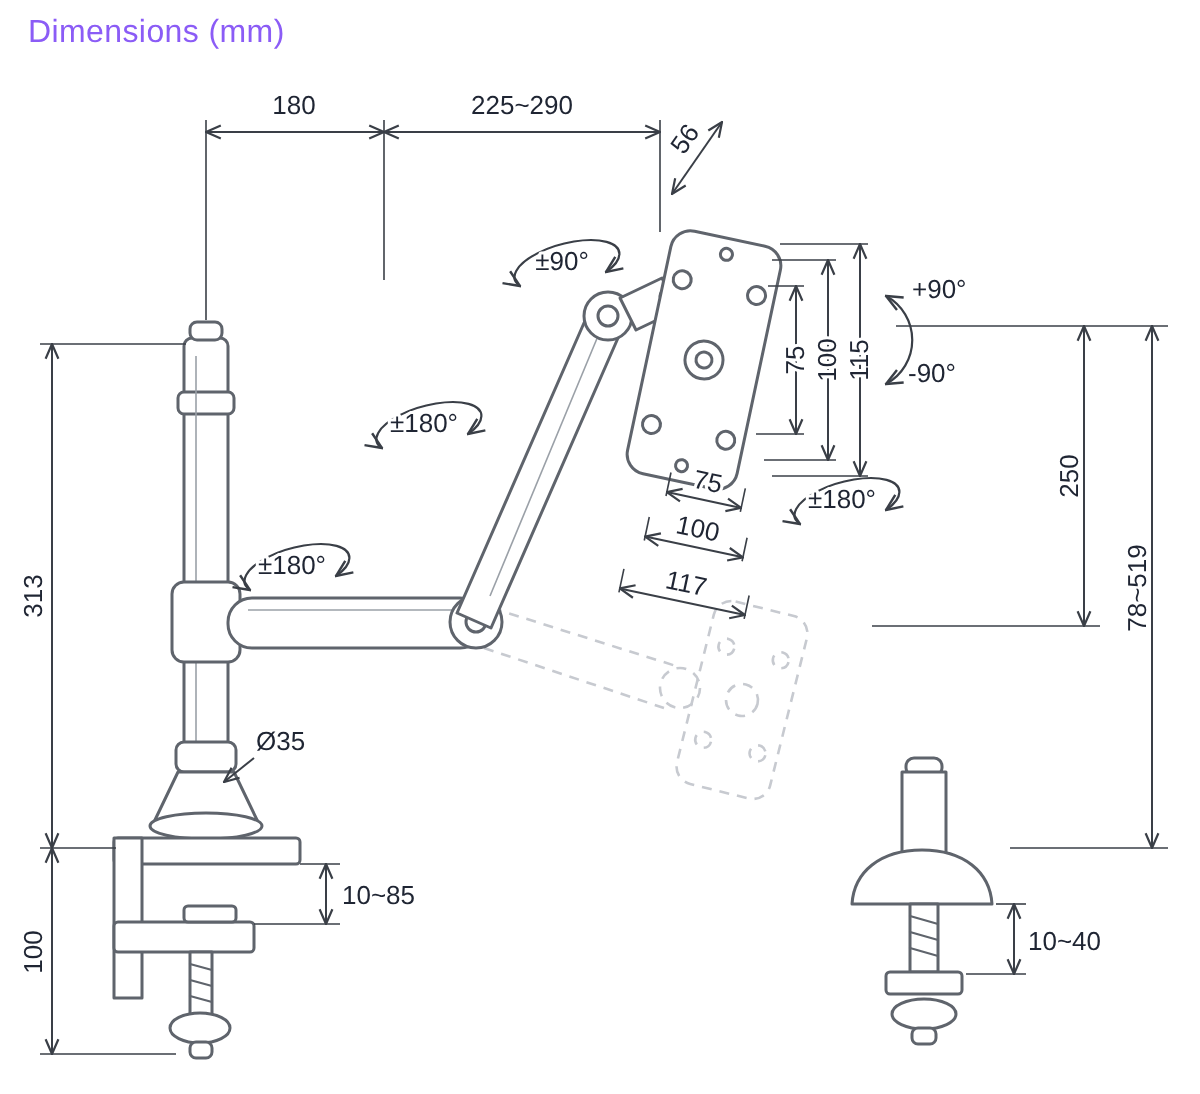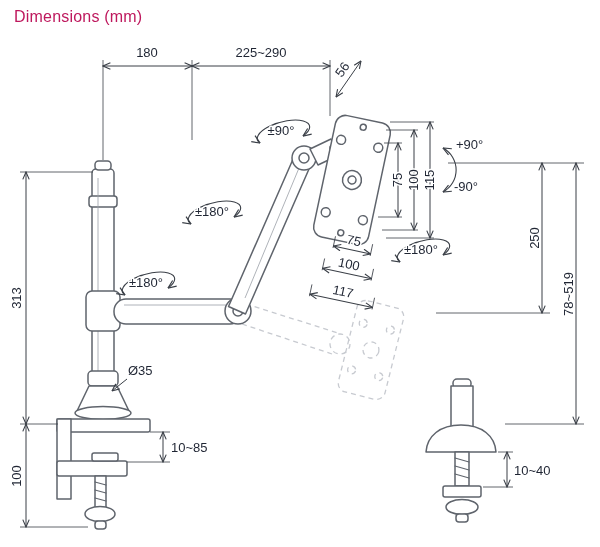--- a/index.html
+++ b/index.html
@@ -1,19 +1,19 @@
 <!DOCTYPE html>
 <html><head>
 <meta charset="utf-8">
 <style>
   html,body{margin:0;padding:0;background:#fff;}
   .canvas{position:relative;width:600px;height:547px;background:#ffffff;
           font-family:"Liberation Sans",sans-serif;overflow:hidden;}
   .title{position:absolute;left:14px;top:8px;font-size:16px;font-weight:500;
-         color:#be185d;letter-spacing:.2px;}
+         color:#8b5cf6;letter-spacing:.2px;}
   svg{position:absolute;left:0;top:0;}
   .part{fill:#ffffff;stroke:#5f646c;stroke-width:1.5;stroke-linejoin:round;stroke-linecap:round;}
   .partline{fill:none;stroke:#5f646c;stroke-width:1.1;stroke-linecap:round;}
   .thin{fill:none;stroke:#9aa0a7;stroke-width:.8;}
   .ghost{fill:none;stroke:#c7cad0;stroke-width:1.3;stroke-dasharray:5 4;stroke-linejoin:round;}
   .dim{stroke:#3a3f47;stroke-width:1;fill:none;}
   .ext{stroke:#3a3f47;stroke-width:.8;fill:none;}
   .arc{stroke:#3a3f47;stroke-width:1.1;fill:none;}
   text{font-family:"Liberation Sans",sans-serif;font-size:13px;fill:#1f2533;
        paint-order:stroke;stroke:#ffffff;stroke-width:3px;stroke-linejoin:round;}

